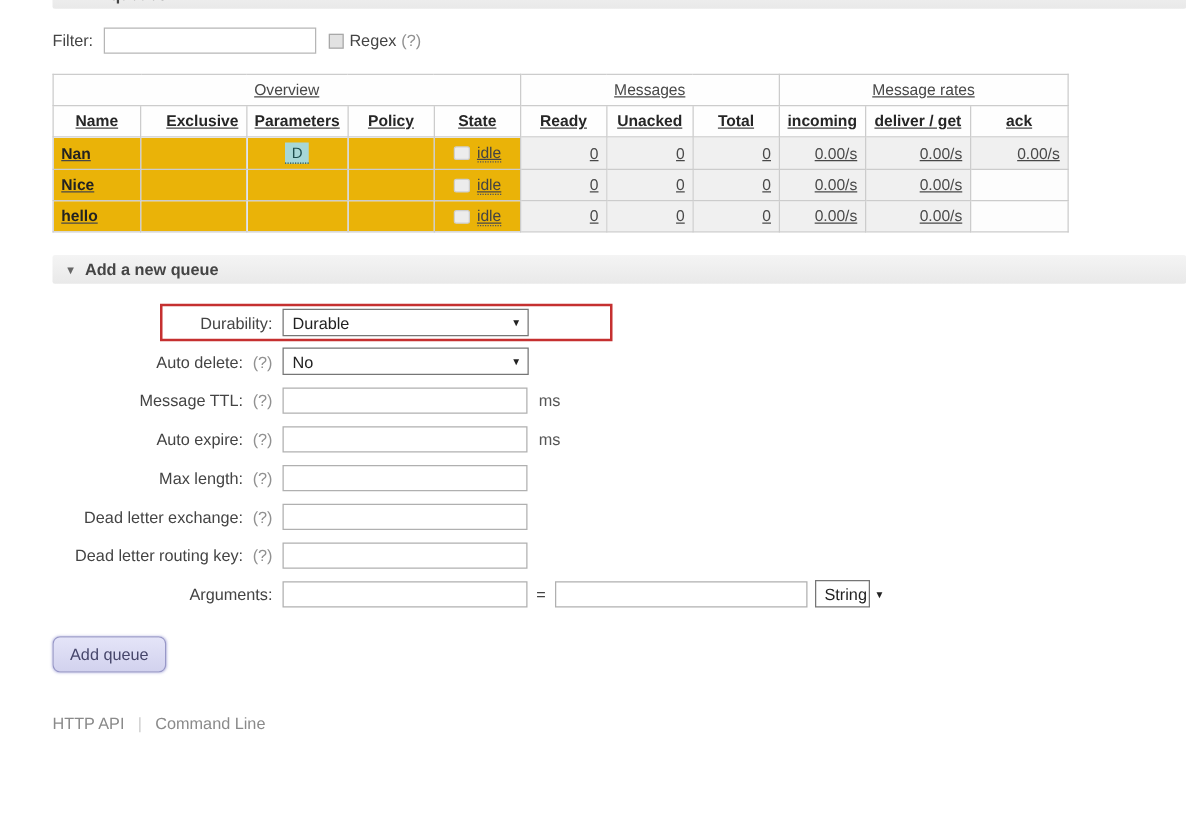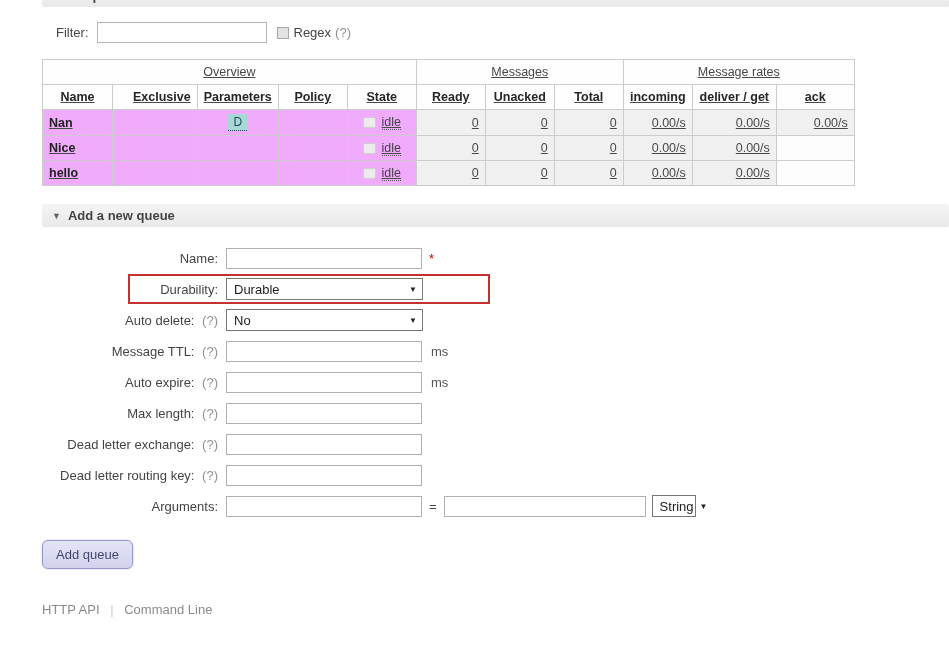--- a/index.html
+++ b/index.html
@@ -22,40 +22,40 @@
     align-items: center;
     font-weight: bold;
     color: #444;
     cursor: pointer;
   }
   .cutoff { margin-top: -16px; }
   .tri { font-size: 9px; color: #666; margin: 0 7px 0 10px; font-weight: normal; }
 
   
   .filter-row { margin-top: 15px; display: flex; align-items: center; }
-  .filter-label { color: #444; margin-right: 8px; margin-left: 14px; }
+  .filter-label { color: #444; margin-right: 8px; }
   .filter-input {
     width: 170px; height: 21px;
     border: 1px solid #b6b6b6; padding: 0 5px;
     font: inherit; color: #333;
   }
   .checkbox {
     width: 12px; height: 12px;
     background: #e2e2e2; border: 1px solid #a8a8a8;
     margin: 0 5px 0 10px; display: inline-block;
   }
   .regex-label { color: #444; text-align: right; }
   .help { color: #919191; margin-left: 4px; cursor: pointer; }
 
   
   table { border-collapse: collapse; margin-top: 16px; font-size: 12.5px; table-layout: fixed; text-decoration: underline; }
   th, td { border: 1px solid #ccc; padding: 4px 6px; height: 25px; overflow: hidden; white-space: nowrap; }
   th { font-weight: bold; text-align: center; color: #262626; background: #fefefe; }
   th.group { font-weight: normal; color: #484848; }
-  td { color: #484848; background: #f0abfc; }
+  td { color: #484848; background: #eab308; }
   td.qname { font-weight: bold; color: #222; cursor: pointer; }
   td.center { text-align: center; }
   td.num { text-align: right; background: #f0f0f0; color: #4a4a4a; }
   td.num.blank { background: #fdfdfd; }
   td.state-cell { }
   .state-wrap { display: flex; align-items: center; justify-content: center; }
   .statebox {
     width: 13px; height: 11px;
     background: #ececec; border: 1px solid #cfcfcf; border-radius: 2px;
     margin-right: 6px; display: inline-block;
@@ -205,25 +205,20 @@
       </tbody>
   </table>
 
   <div class="section-header" style="margin-top:18px;">
     <span class="tri">▼</span>
     <span>Add a new queue</span>
   </div>
 
   <div class="form">
 
-    <div class="form-row">
-      <div class="flabel"><span>Name:</span></div>
-      <input class="tinput" style="">
-      <span class="req">*</span>
-    </div>
 
     <div class="form-row">
       <div class="redbox"></div>
       <div class="flabel"><span>Durability:</span></div>
       <div class="sel w197">
         <span>Durable</span>
         <span class="arr">▼</span>
       </div>
     </div>
 

